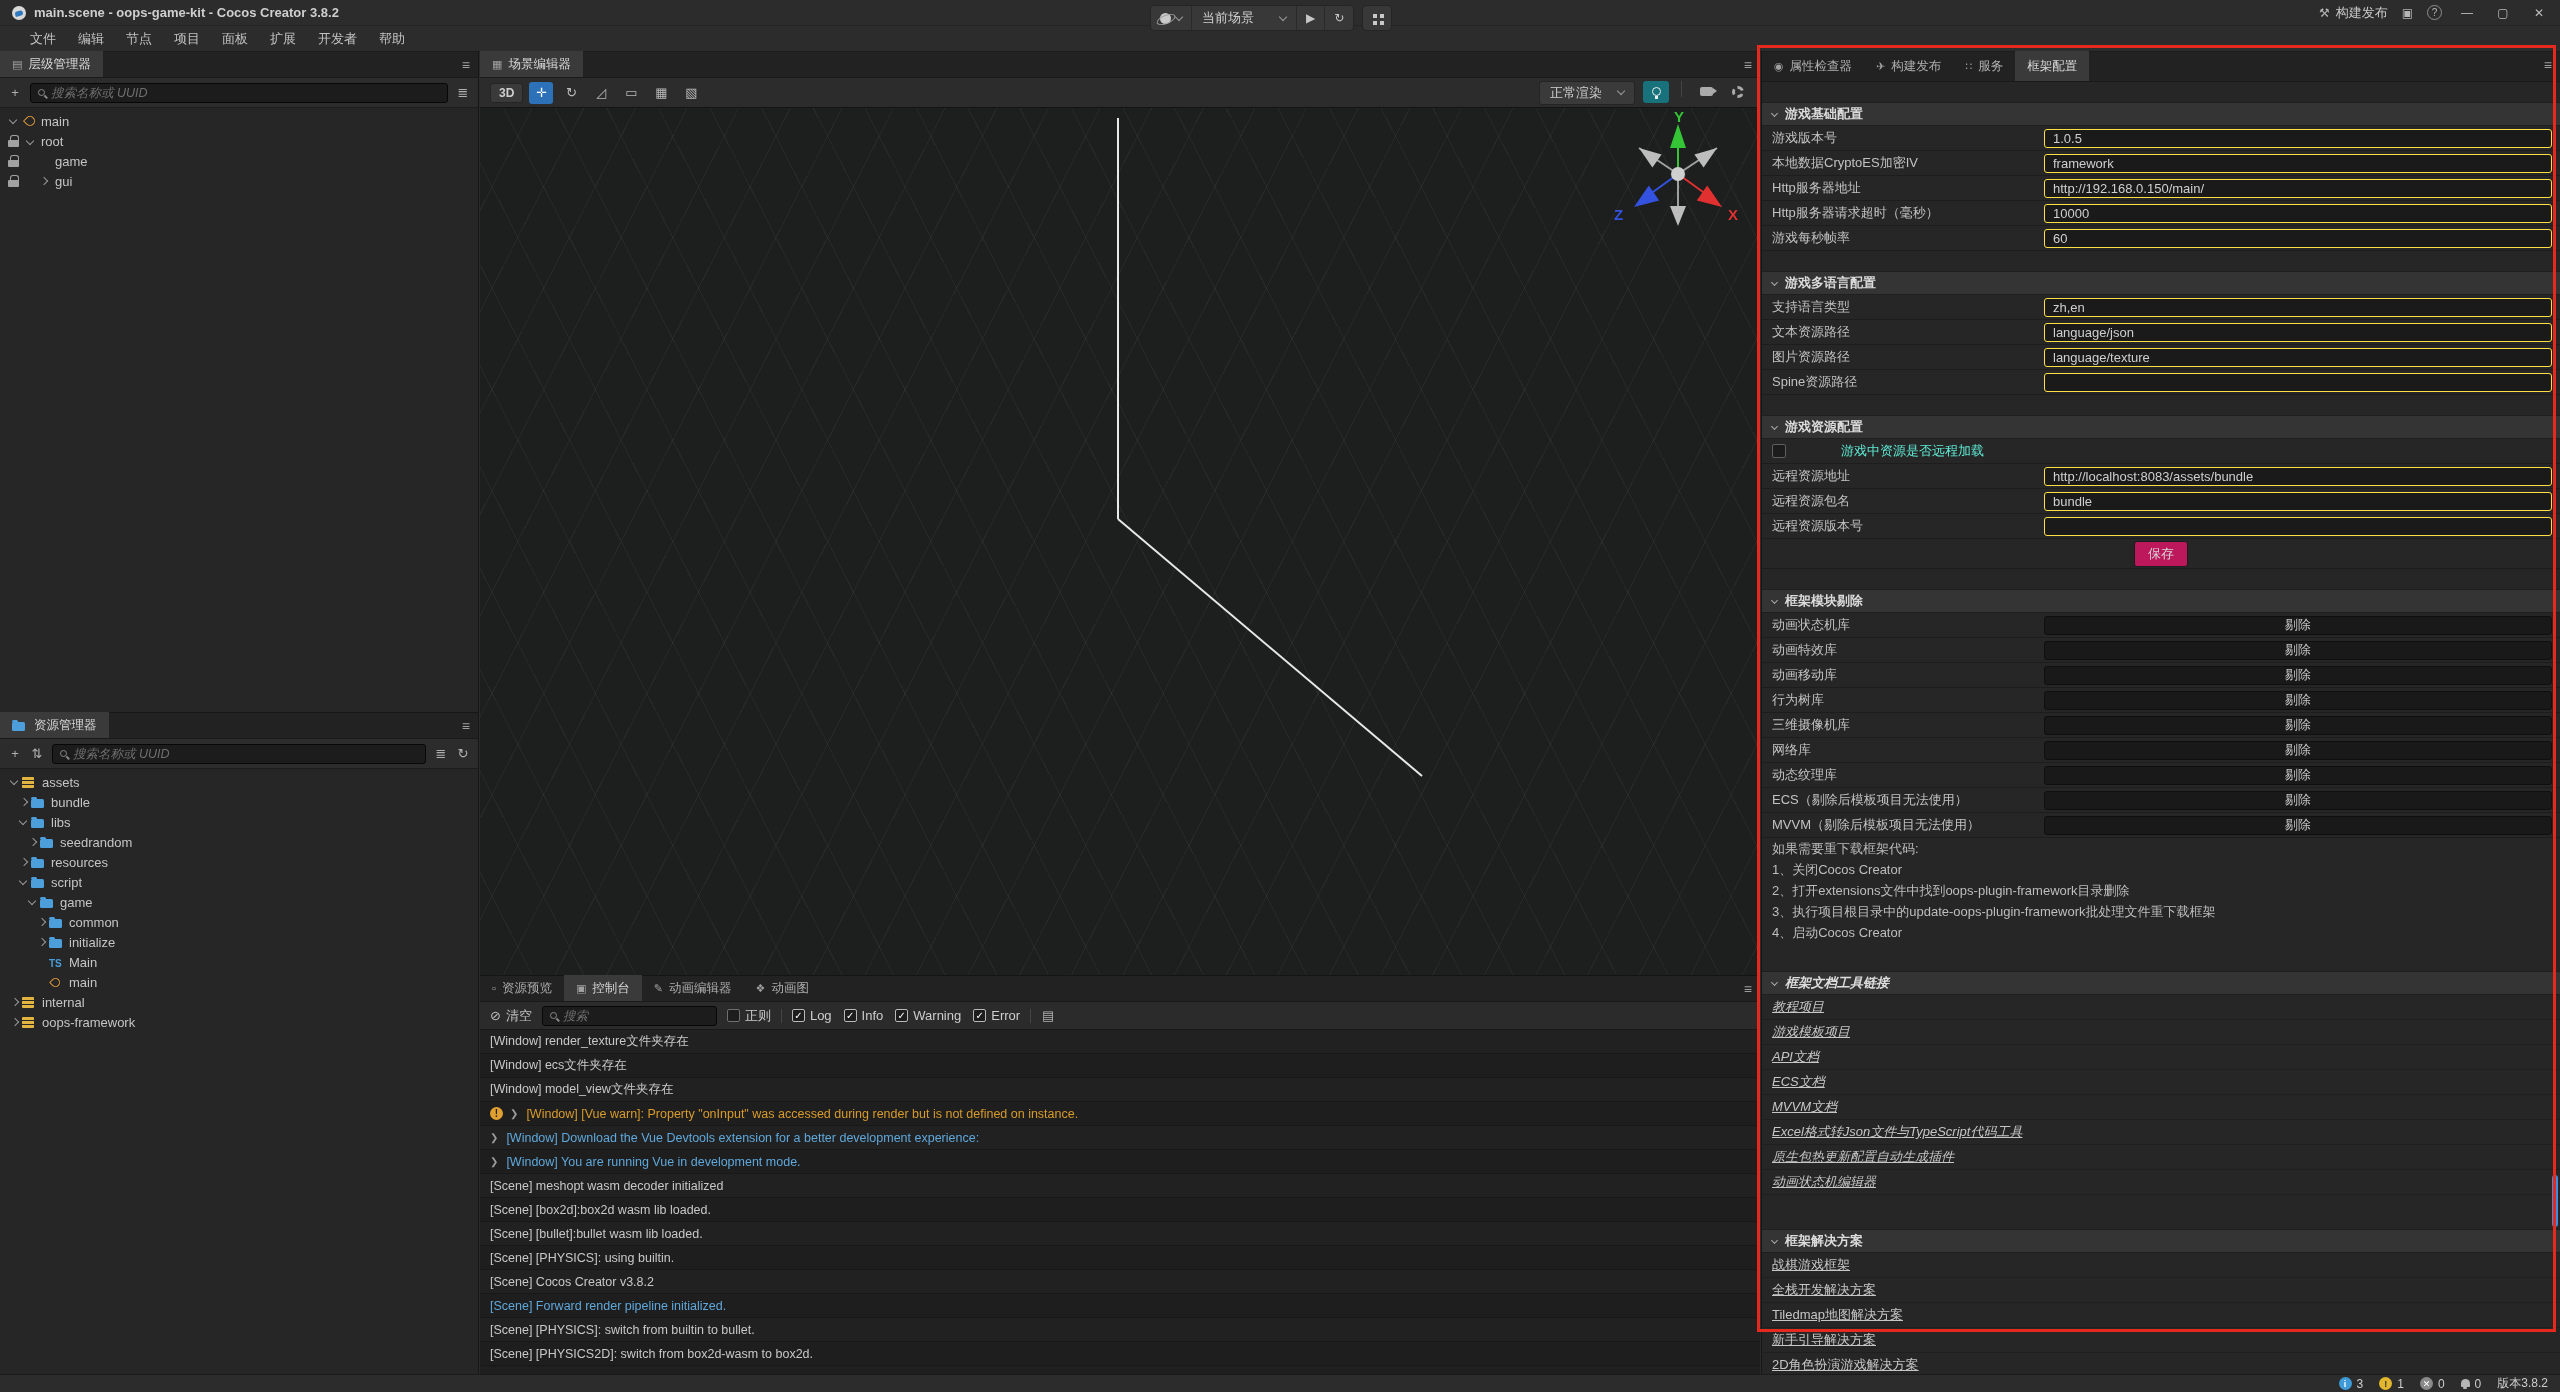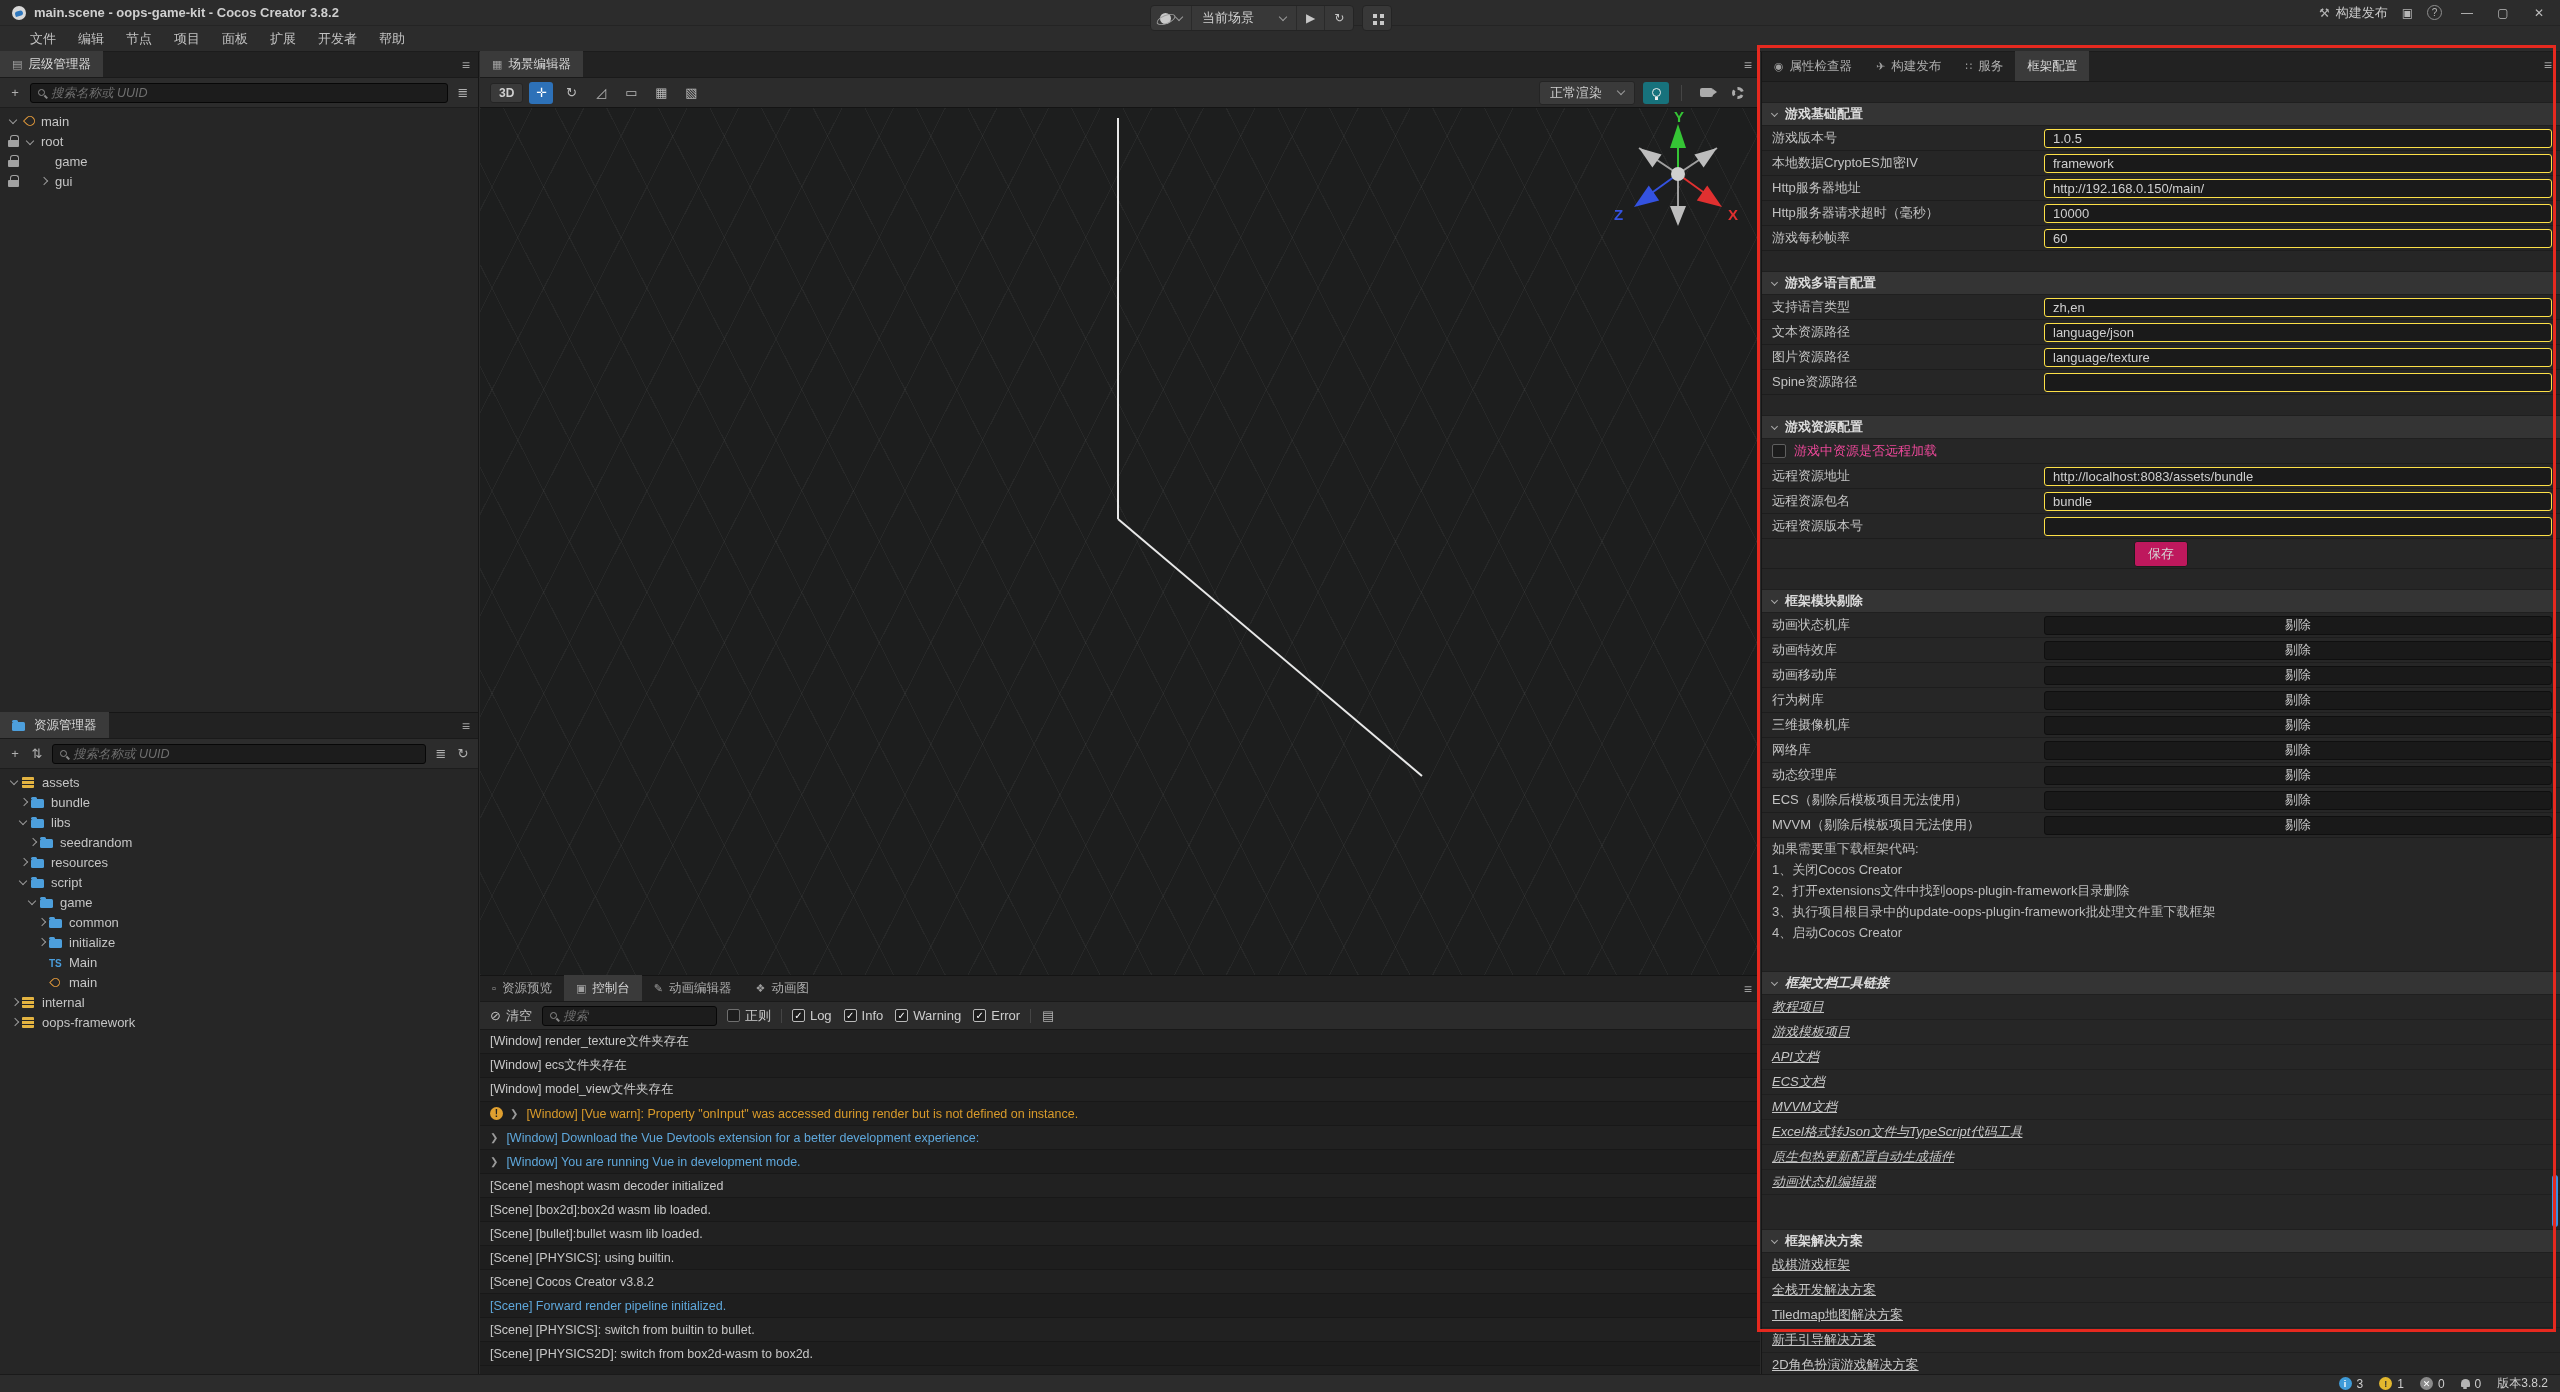--- a/index.html
+++ b/index.html
@@ -112,21 +112,21 @@
   
   .scene { position:absolute; left:480px; top:52px; width:1280px; height:923px; background:#1d1e1e; }
   .stoolbar { position:absolute; left:0; top:26px; width:100%; height:30px; background:#2c2c2c;
     display:flex; align-items:center; gap:6px; padding:0 10px; border-bottom:1px solid #141414; }
   .mode3d { background:#3a3a3a; border:1px solid #242424; border-radius:3px; padding:2px 8px;
     font-size:12px; font-weight:bold; color:#cfcfcf; cursor:pointer; }
   .tbtn { width:24px; height:22px; display:flex; align-items:center; justify-content:center;
     color:#b9b9b9; font-size:13px; border-radius:3px; cursor:pointer; }
   .tbtn.active { background:#2d71b8; color:#fff; }
   .sdivider { width:1px; height:16px; background:#454545; margin:0 4px; }
-  .s-right { margin-left:auto; display:flex; align-items:center; gap:8px; }
+  .s-right { margin-left:auto; display:flex; align-items:flex-start; gap:8px; }
   .render-select { background:#3a3a3a; border:1px solid #242424; border-radius:3px; padding:2px 10px;
     display:flex; align-items:center; gap:16px; color:#cfcfcf; cursor:pointer; }
   .bulb-btn { width:26px; height:22px; background:#17727c; border-radius:3px; display:flex;
     align-items:center; justify-content:center; cursor:pointer; }
   .icon-bulb { width:9px; height:9px; border:1.5px solid #eee; border-radius:50%; position:relative; }
   .icon-bulb::after { content:""; position:absolute; left:2px; bottom:-4px; width:3px; height:3px; background:#eee; }
   .icon-cam { width:13px; height:9px; background:#ababab; border-radius:2px; position:relative; }
   .icon-cam::before { content:""; position:absolute; right:-4px; top:1px;
     border-left:4px solid #ababab; border-top:3.5px solid transparent; border-bottom:3.5px solid transparent; }
   .icon-gear { width:12px; height:12px; border-radius:50%; border:3px dashed #ababab; }
@@ -174,21 +174,21 @@
     font-weight:bold; color:#dcdcdc; cursor:pointer; }
   .sarrow { width:5px; height:5px; border-right:1.5px solid #aaa; border-bottom:1.5px solid #aaa;
     transform:rotate(45deg); margin-top:-2px; }
   .prow { height:25px; display:flex; align-items:center; padding:0 8px 0 10px;
     border-bottom:1px solid rgba(0,0,0,0.22); }
   .plabel { width:272px; flex:none; color:#c2c2c2; white-space:nowrap; overflow:hidden; }
   .pfield { flex:1; height:19px; background:#1a1a1a; border:1px solid #fde047; border-radius:3px;
     color:#cfcfcf; padding:0 8px; font-size:13px; font-family:inherit; outline:none; }
   .cb { width:14px; height:14px; background:#1c1c1c; border:1px solid #5f5f5f; border-radius:2px;
     margin-right:8px; cursor:pointer; flex:none; }
-  .cblabel { color:#ec4899; }
+  .cblabel { color:#5eead4;margin-left:47px; }
   .btnrow { height:30px; display:flex; align-items:center; justify-content:center;
     border-bottom:1px solid rgba(0,0,0,0.22); }
   .save-btn { background:#be185d; border:1px solid #1c1c1c; border-radius:3px; padding:3px 13px;
     color:#d5d5d5; cursor:pointer; }
   .del-btn { flex:1; height:19px; background:#191919; border:1px solid #0f0f0f; border-radius:3px;
     display:flex; align-items:center; justify-content:center; color:#c8c8c8; cursor:pointer; }
   .note { height:21px; line-height:21px; padding-left:10px; color:#bdbdbd; white-space:nowrap; overflow:hidden; }
   .modules-pad { padding-bottom:8px; }
   .lrow { height:25px; display:flex; align-items:center; padding-left:10px;
     border-bottom:1px solid rgba(0,0,0,0.18); }

